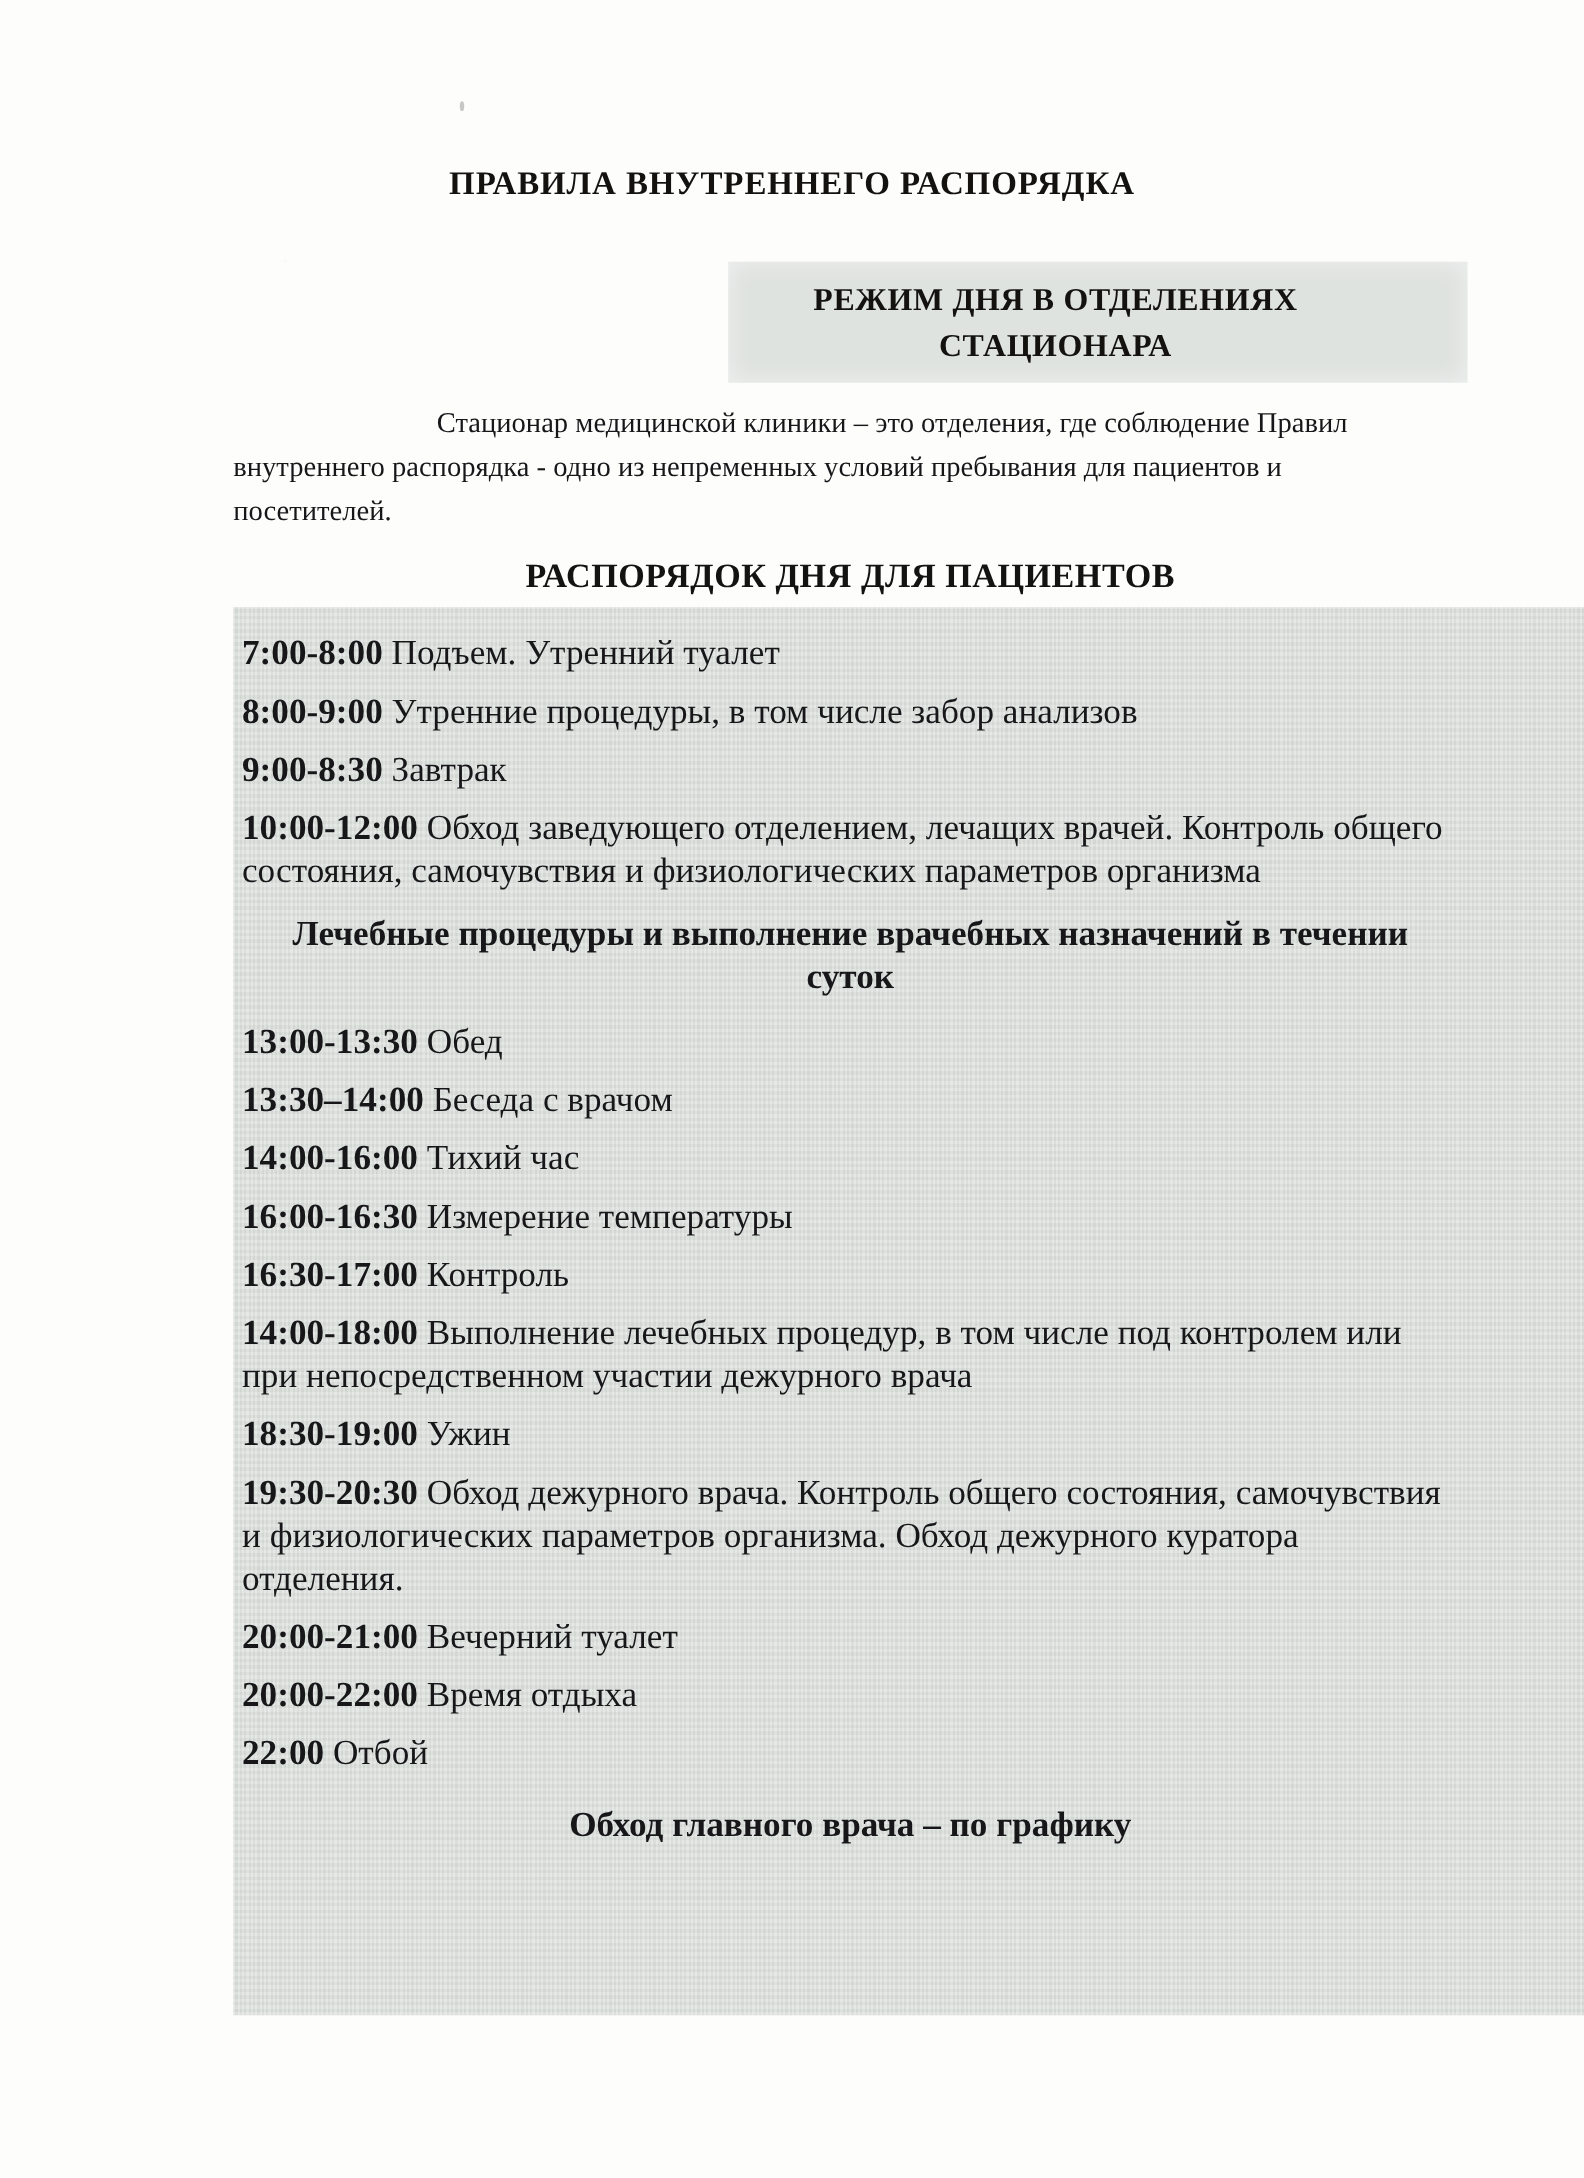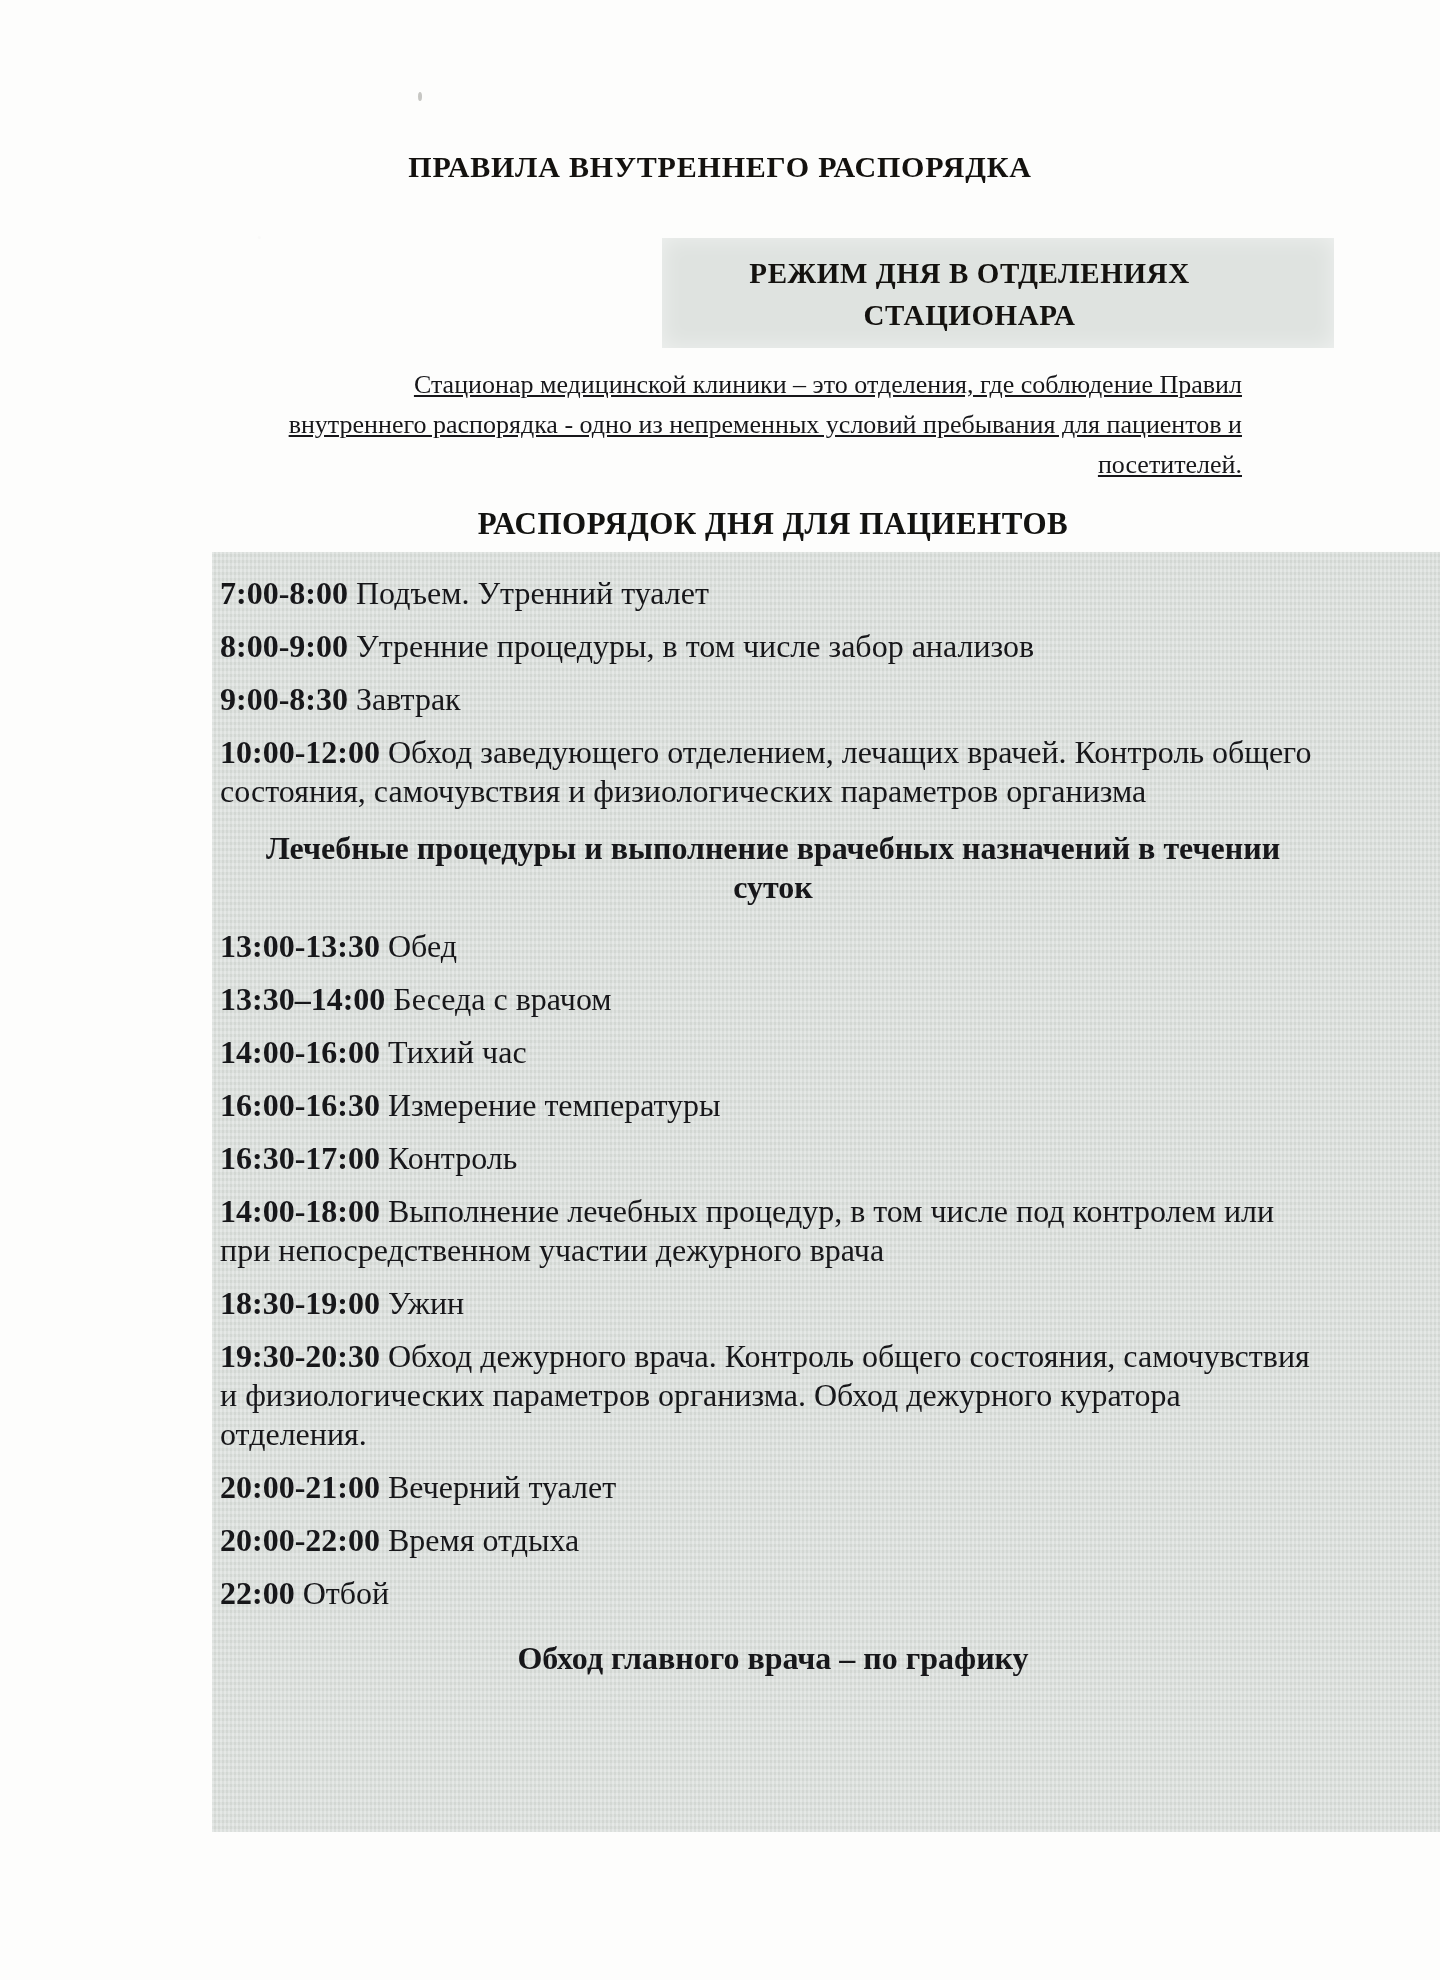--- a/index.html
+++ b/index.html
@@ -96,34 +96,32 @@
     position: absolute;
     left: 0;
     top: 14px;
     width: 595px;
     text-align: center;
     font-weight: bold;
     font-size: 29px;
     line-height: 42px;
     letter-spacing: .6px;
     color: #14120f;
-    padding-left: 10px;
   }
 
   
   #intro {
     position: absolute;
-    left: 224px;
+    left: 212px;
     top: 365px;
     width: 1018px;
     font-size: 26px;
     line-height: 40px;
-    text-align: right;
+    text-align: left;
     color: #17171a;
-    text-decoration: underline;
   }
   #intro .ind {
     display: inline-block;
     width: 185px;
   }
 
   
   #schedule {
     position: absolute;
     left: 212px;

